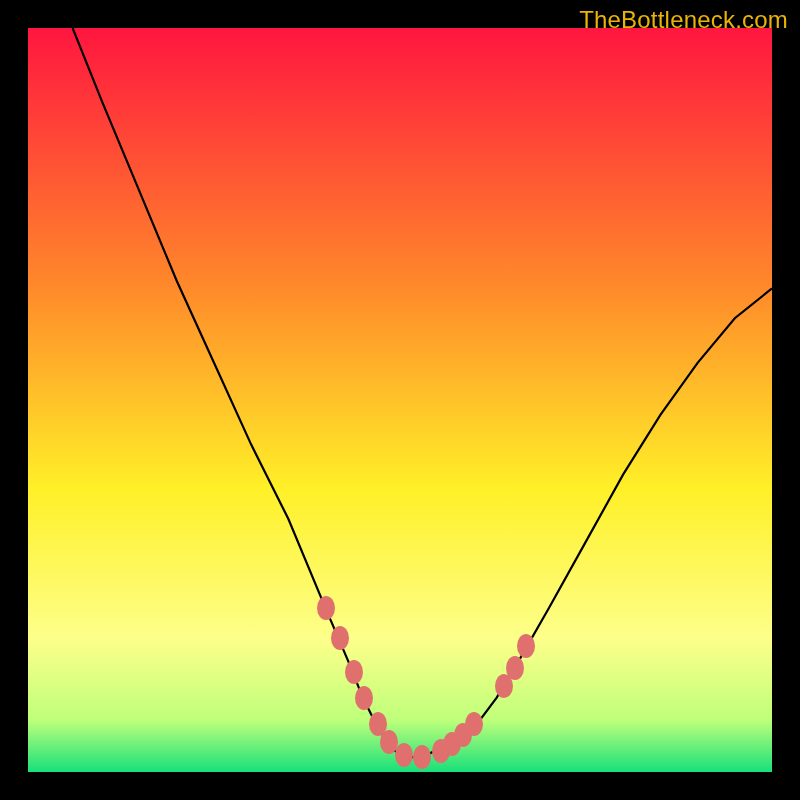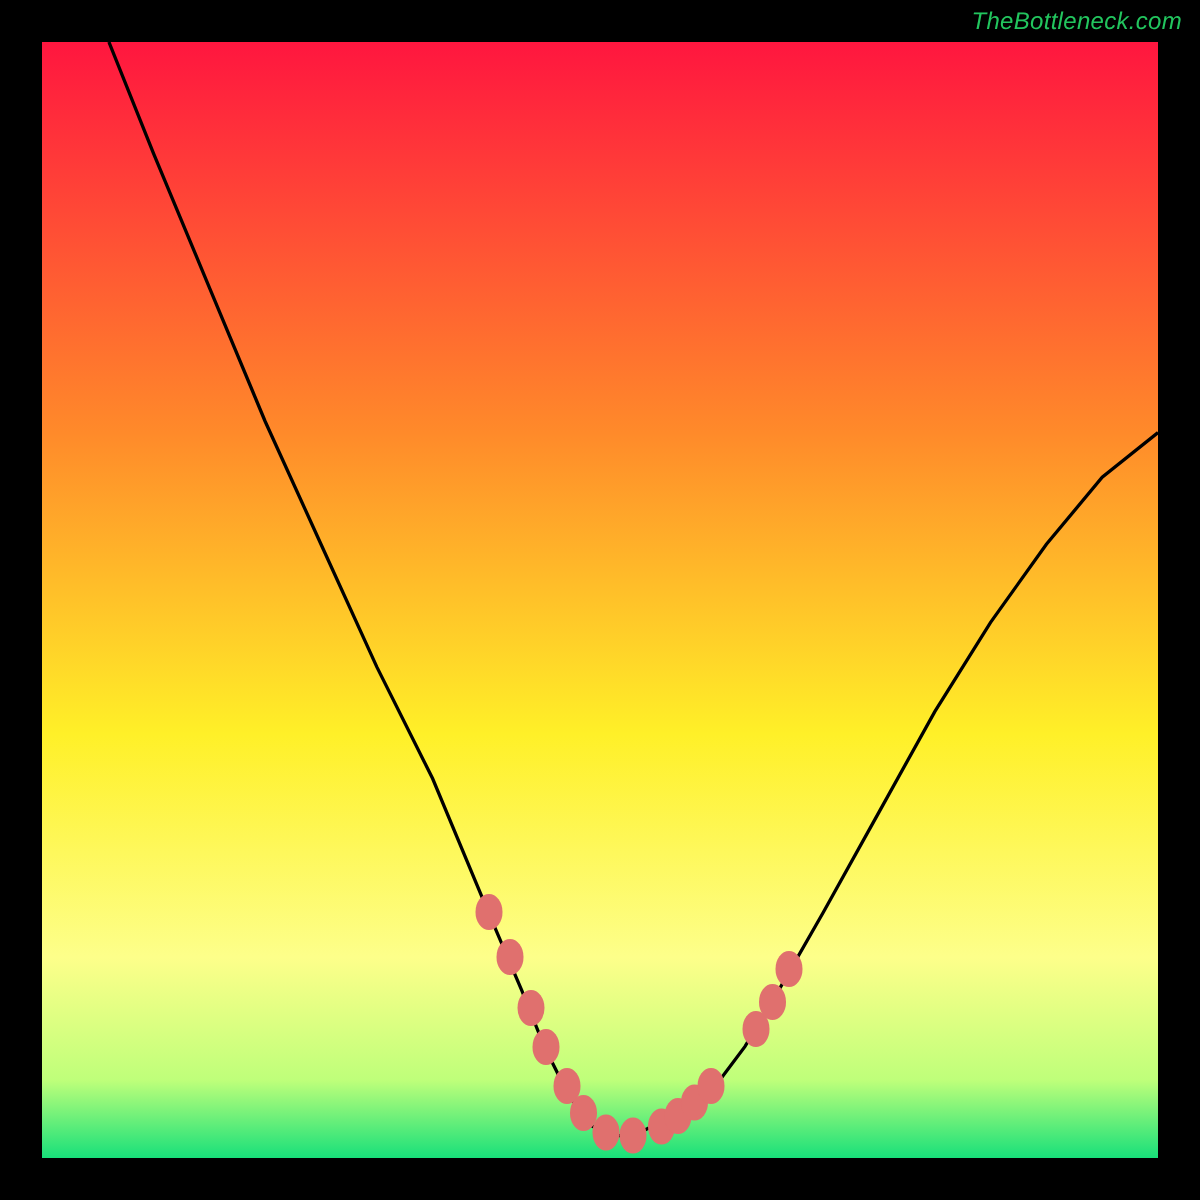--- a/index.html
+++ b/index.html
@@ -24,26 +24,25 @@
     left: 28px;
     top: 28px;
     width: 744px;
     height: 744px;
     overflow: hidden;
   }
   .watermark {
     position: absolute;
     top: 6px;
     right: 12px;
-    font-size: 16px;
+    font-size: 24px;
     font-weight: 500;
-    color: #22c55e;
+    color: #eab308;
     letter-spacing: 0.2px;
     user-select: none;
-    font-style: italic;
   }
   .marker {
     position: absolute;
     width: 18px;
     height: 24px;
     border-radius: 9px / 12px;
     background: #e0706e;
     transform: translate(-50%, -50%);
   }
   svg { display: block; }

